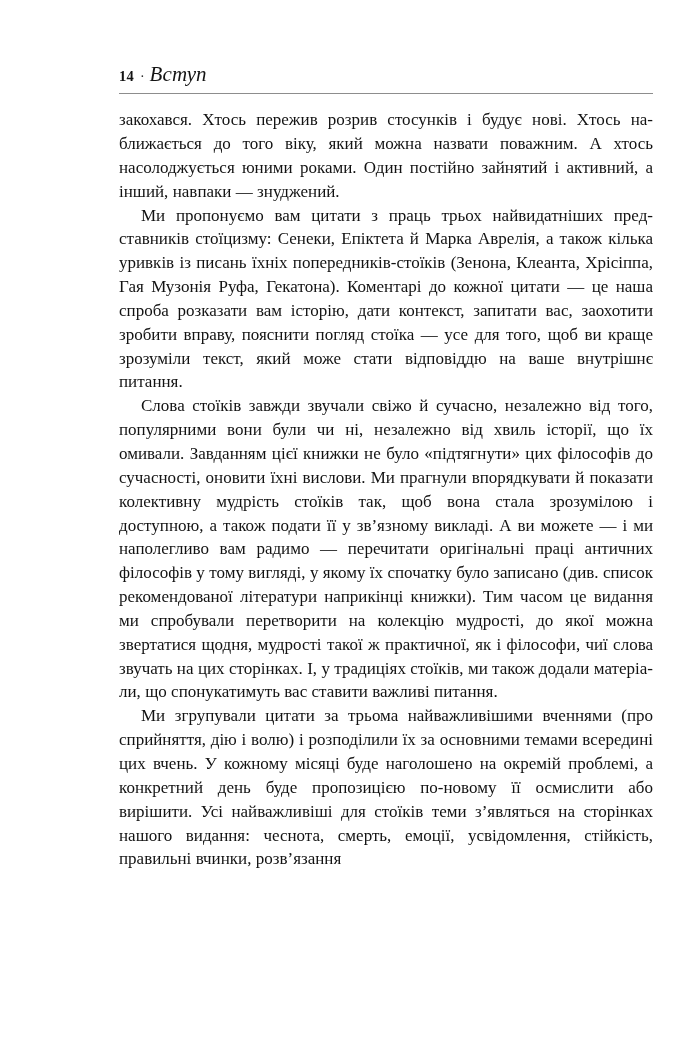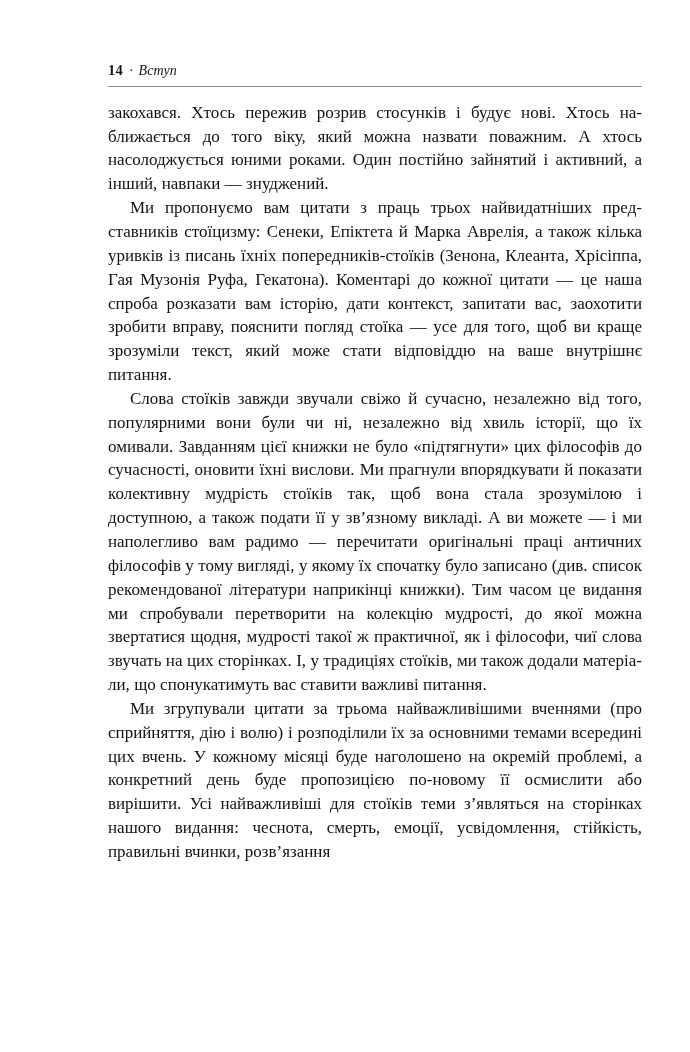--- a/index.html
+++ b/index.html
@@ -11,21 +11,21 @@
   .page {
     position: relative;
     width: 690px;
     height: 1052px;
     background: #ffffff;
     overflow: hidden;
     box-sizing: border-box;
   }
   .content {
     position: absolute;
-    left: 108px;
+    left: 119px;
     top: 62px;
     width: 534px;
   }
 
   
   .running-head {
     display: flex;
     align-items: baseline;
     gap: 0;
     font-family: "Liberation Serif", "DejaVu Serif", serif;
@@ -39,21 +39,21 @@
     font-weight: 700;
     letter-spacing: 0.2px;
     color: #141414;
   }
   .head-sep {
     font-size: 14px;
     padding: 0 5px 0 6px;
     color: #2a2a2a;
   }
   .head-title {
-    font-size: 14px;
+    font-size: 21px;
     font-style: italic;
     color: #141414;
     letter-spacing: 0.1px;
   }
 
   
   .body-text {
     margin-top: 14px;
     font-family: "Liberation Serif", "DejaVu Serif", serif;
     font-size: 17px;

